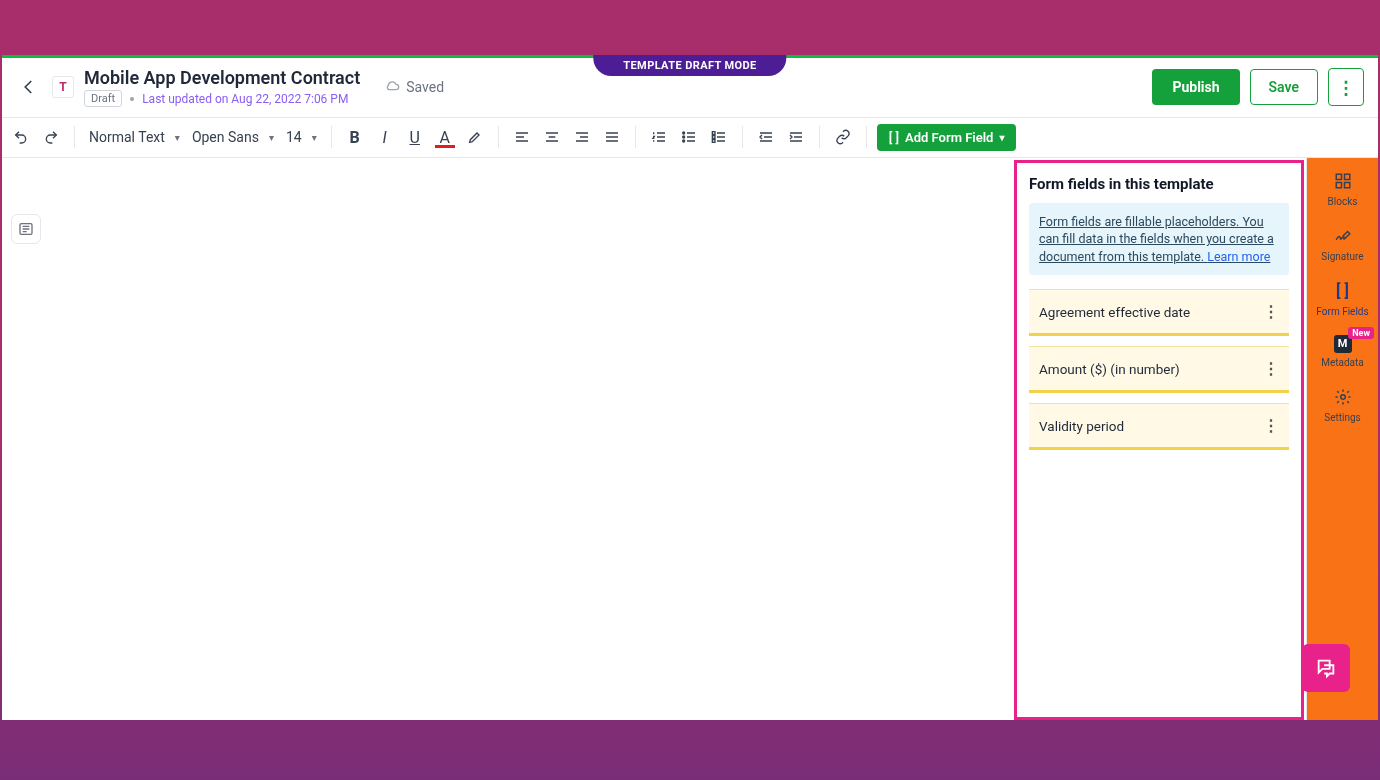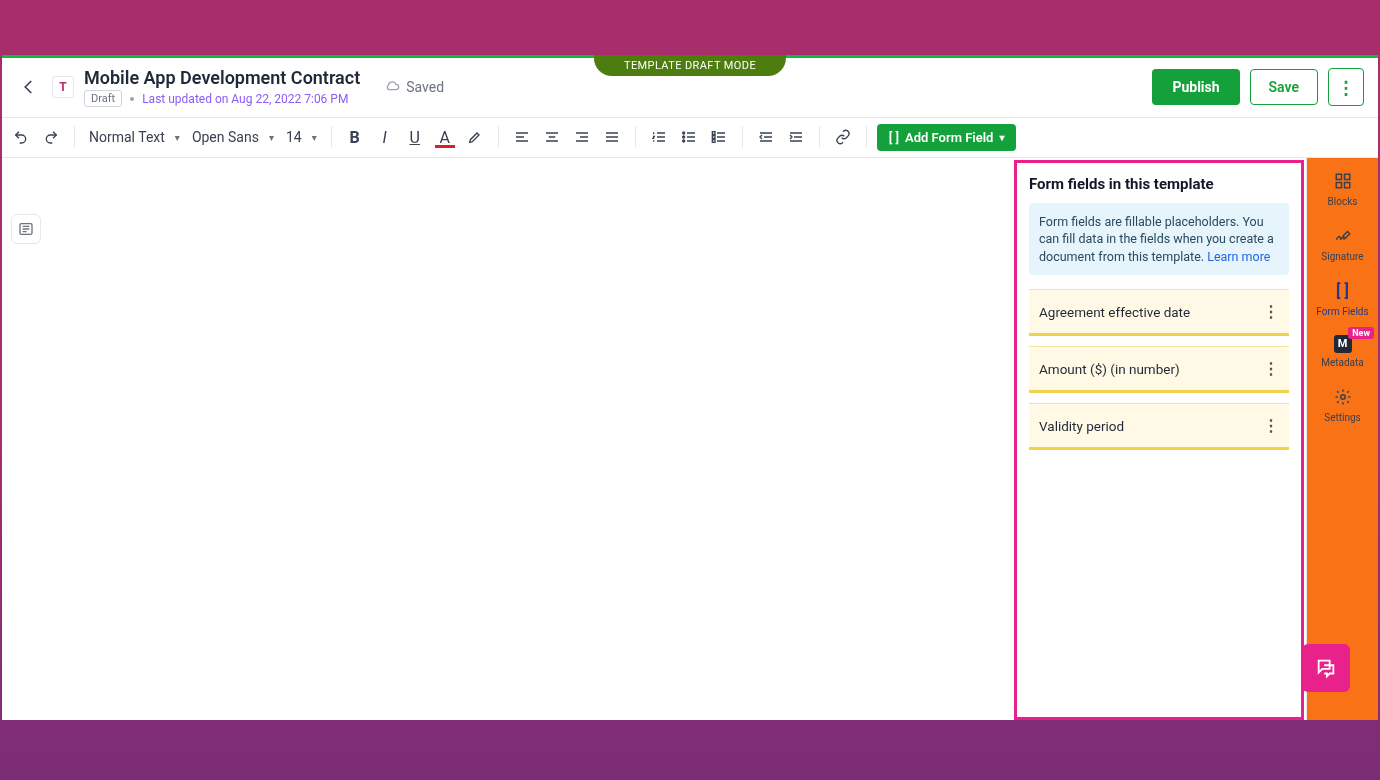--- a/index.html
+++ b/index.html
@@ -3,21 +3,21 @@
 <meta charset="utf-8">
 <style>
 * { box-sizing: border-box; margin: 0; padding: 0; font-family: -apple-system, BlinkMacSystemFont, "Segoe UI", Roboto, Arial, sans-serif; }
 html, body { width: 1380px; height: 780px; overflow: hidden; }
 body { background: linear-gradient(to bottom, #a72e6a 0%, #a72e6a 55%, #7a2d77 100%); display: flex; flex-direction: column; }
 
 .top-gap { height: 55px; }
 .app-shell { background: #fff; border-top: 3px solid #0bbf3e; margin: 0 2px; height: 666px; position: relative; }
 
 
-.mode-tab { position: absolute; top: -3px; left: 50%; transform: translateX(-50%); background: #4d7c0f; color: #fff; font-size: 11px; font-weight: 400; letter-spacing: .4px; padding: 4px 30px; border-radius: 0 0 18px 18px; z-index: 5; }
+.mode-tab { position: absolute; top: -3px; left: 50%; transform: translateX(-50%); background: #4c1d95; color: #fff; font-size: 11px; font-weight: 700; letter-spacing: .4px; padding: 4px 30px; border-radius: 0 0 18px 18px; z-index: 5; }
 
 
 .header { display: flex; align-items: center; height: 60px; padding: 0 14px; border-bottom: 1px solid #e5e7eb; }
 .back-btn { width: 26px; height: 26px; display: flex; align-items: center; justify-content: center; cursor: pointer; margin-right: 10px; }
 .doc-type-badge { border: 1px solid #e5e7eb; color: #c0296c; font-weight: 700; font-size: 12px; width: 22px; height: 22px; display: flex; align-items: center; justify-content: center; border-radius: 3px; margin-right: 10px; }
 .title-block { display: flex; flex-direction: column; }
 .doc-title { font-size: 18px; font-weight: 600; color: #1f2937; }
 .sub-row { display: flex; align-items: center; gap: 8px; margin-top: 2px; }
 .draft-chip { border: 1px solid #d1d5db; color: #6b7280; font-size: 11px; padding: 1px 6px; border-radius: 3px; }
 .dot { width: 4px; height: 4px; border-radius: 50%; background: #9ca3af; }
@@ -44,21 +44,21 @@
 .left-gutter { width: 48px; display: flex; justify-content: center; padding-top: 56px; }
 .outline-btn { width: 30px; height: 30px; border: 1px solid #e5e7eb; border-radius: 6px; display: flex; align-items: center; justify-content: center; color: #6b7280; cursor: pointer; }
 .canvas-area { flex: 1; position: relative; overflow: hidden; background: #fafafa; }
 .doc-page { position: absolute; left: 112px; top: -8px; width: 730px; background: #fff; }
 .doc-heading-partial { font-size: 30px; font-weight: 800; letter-spacing: -1px; color: #111827; padding-left: 6px; }
 .block-toolbar { position: absolute; left: 112px; top: -2px; display: flex; background: #2f3740; border-radius: 4px; padding: 4px; gap: 0; z-index: 3; }
 
 
 .right-panel { width: 290px; border: 3px solid #e9218b; margin: 2px 2px 0 2px; padding: 12px; background: #fff; position: relative; }
 .rp-title { font-size: 15px; font-weight: 700; color: #111827; margin-bottom: 10px; }
-.rp-info { background: #e6f4fb; border-radius: 4px; padding: 10px; font-size: 12.5px; color: #2b4a5e; line-height: 1.4; margin-bottom: 14px; }
+.rp-info { background: #e6f4fb; border-radius: 4px; padding: 10px; font-size: 12.5px; color: #2b4a5e; line-height: 1.4; margin-bottom: 14px; text-decoration: underline; }
 .rp-info a { color: #2563eb; text-decoration: none; }
 .rp-field { background: #fff9e6; border-top: 1px solid #f2e3a0; border-bottom: 3px solid #f2d24b; padding: 12px 10px; font-size: 13.5px; color: #1f2937; display: flex; align-items: center; justify-content: space-between; margin-bottom: 10px; cursor: pointer; }
 .rp-field .kebab { color: #555; font-size: 16px; font-weight: 900; }
 
 
 .right-rail { width: 72px; border-left: 1px solid #e5e7eb; display: flex; flex-direction: column; align-items: center; padding-top: 12px; gap: 18px; background: #f97316; }
 .rail-item { display: flex; flex-direction: column; align-items: center; gap: 4px; cursor: pointer; color: #374151; position: relative; width: 100%; }
 .rail-item.active { color: #1e3a8a; }
 .rail-label { font-size: 10px; }
 .rail-icon { width: 22px; height: 22px; display: flex; align-items: center; justify-content: center; }

